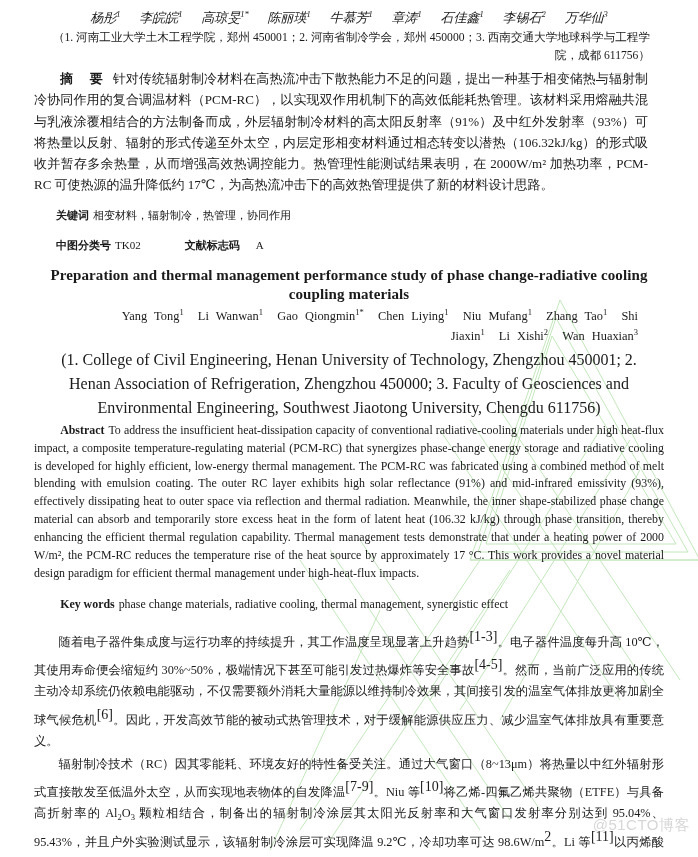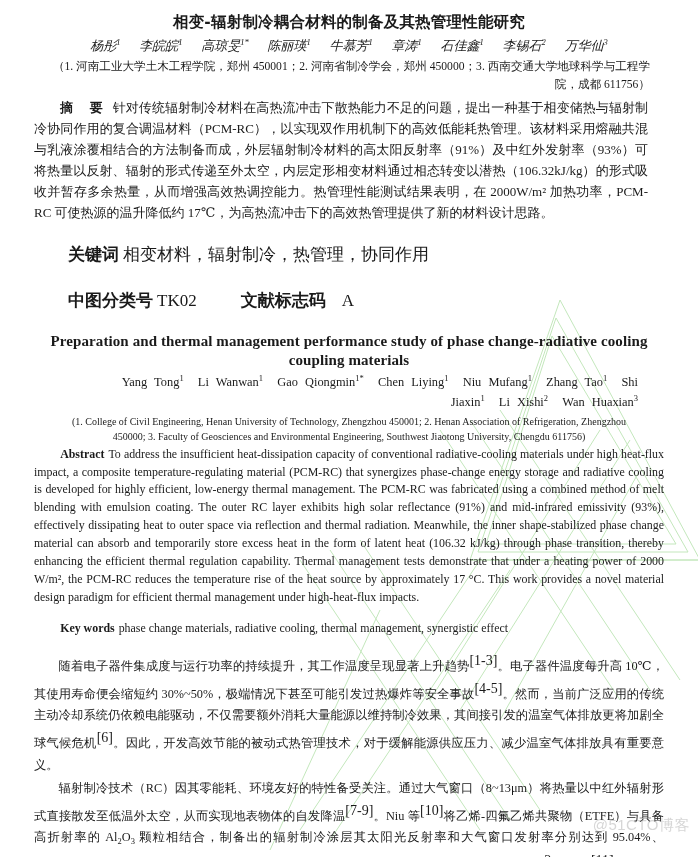--- a/index.html
+++ b/index.html
@@ -84,21 +84,21 @@
     text-indent: 2em;
   }
   .cn-abstract .lbl {
     font-family: "DejaVu Sans", "Liberation Sans", sans-serif;
     font-weight: bold;
     letter-spacing: 6px;
     margin-right: 4px;
   }
 
   .cn-kw, .cn-class, .cn-doi {
-    font-size: 17px;
+    font-size: 11px;
     line-height: 1.65;
     text-indent: 2em;
   }
   .cn-kw .lbl, .cn-class .lbl {
     font-family: "DejaVu Sans", "Liberation Sans", sans-serif;
     font-weight: bold;
     margin-right: 4px;
   }
   .cn-class .lbl2 {
     font-family: "DejaVu Sans", "Liberation Sans", sans-serif;
@@ -120,21 +120,21 @@
   .en-authors {
     text-align: right;
     font-size: 12.4px;
     line-height: 1.5;
     margin: 2px 26px 0 26px;
     word-spacing: 4px;
   }
 
   .en-affil {
     text-align: center;
-    font-size: 10px;
+    font-size: 16px;
     line-height: 1.5;
     margin: 2px 22px 2px 22px;
   }
 
   .en-abstract {
     font-size: 11.9px;
     line-height: 1.5;
     text-align: justify;
     margin: 2px 0 0 0;
     text-indent: 2.2em;
@@ -184,21 +184,20 @@
       <path d="M630 440 L460 710"></path>
       <path d="M640 470 L500 720"></path>
     </g>
   </svg>
 </div>
 
 <div id="site-watermark">@51CTO博客</div>
 
 <div id="page">
 
-  <h1 class="cn-title">相变-辐射制冷耦合材料的制备及其热管理性能研究</h1>
 
   <div class="cn-authors"><span><span>杨彤</span><sup>1</sup></span>&nbsp;&nbsp;&nbsp;<span><span>李皖皖</span><sup>1</sup></span>&nbsp;&nbsp;&nbsp;<span><span>高琼旻</span><sup>1*</sup></span>&nbsp;&nbsp;&nbsp;<span><span>陈丽瑛</span><sup>1</sup></span>&nbsp;&nbsp;&nbsp;<span><span>牛慕芳</span><sup>1</sup></span>&nbsp;&nbsp;&nbsp;<span><span>章涛</span><sup>1</sup></span>&nbsp;&nbsp;&nbsp;<span><span>石佳鑫</span><sup>1</sup></span>&nbsp;&nbsp;&nbsp;<span><span>李锡石</span><sup>2</sup></span>&nbsp;&nbsp;&nbsp;<span><span>万华仙</span><sup>3</sup></span></div>
 
   <div class="cn-affil">（1. 河南工业大学土木工程学院，郑州 450001；2. 河南省制冷学会，郑州 450000；3. 西南交通大学地球科学与工程学院，成都 611756）</div>
 
   <p class="cn-abstract">
     <span class="lbl">摘  要</span><span>针对传统辐射制冷材料在高热流冲击下散热能力不足的问题，提出一种基于相变储热与辐射制冷协同作用的复合调温材料（PCM-RC），以实现双作用机制下的高效低能耗热管理。该材料采用熔融共混与乳液涂覆相结合的方法制备而成，外层辐射制冷材料的高太阳反射率（91%）及中红外发射率（93%）可将热量以反射、辐射的形式传递至外太空，内层定形相变材料通过相态转变以潜热（106.32kJ/kg）的形式吸收并暂存多余热量，从而增强高效热调控能力。热管理性能测试结果表明，在 2000W/m² 加热功率，PCM-RC 可使热源的温升降低约 17℃，为高热流冲击下的高效热管理提供了新的材料设计思路。</span>
   </p>
 
   <p class="cn-kw">

